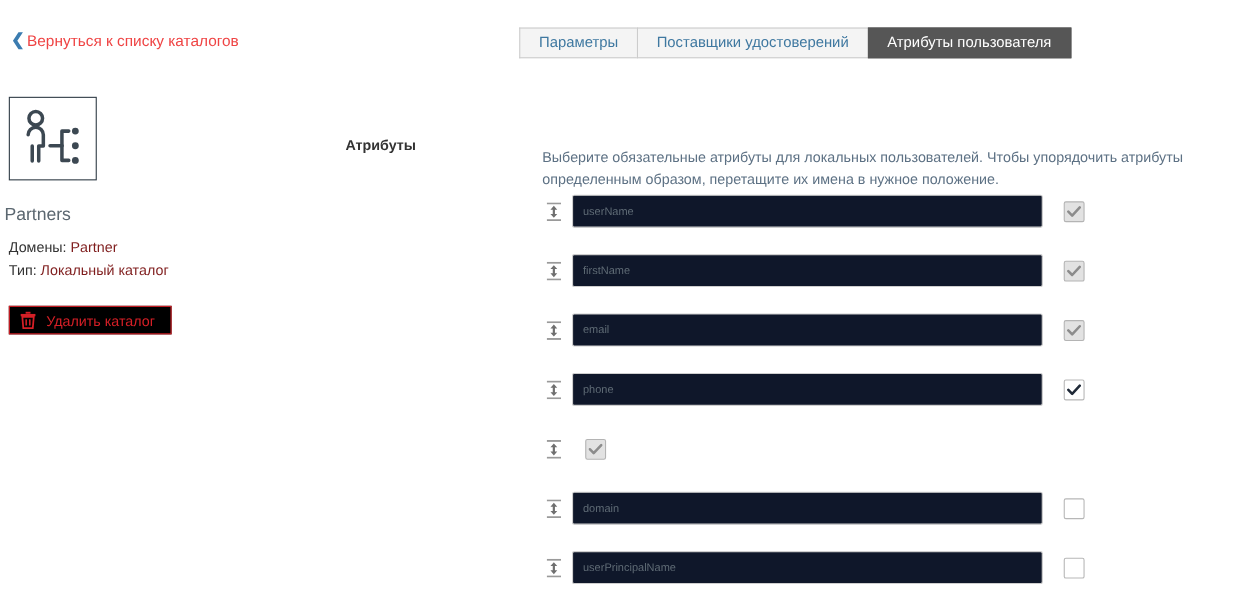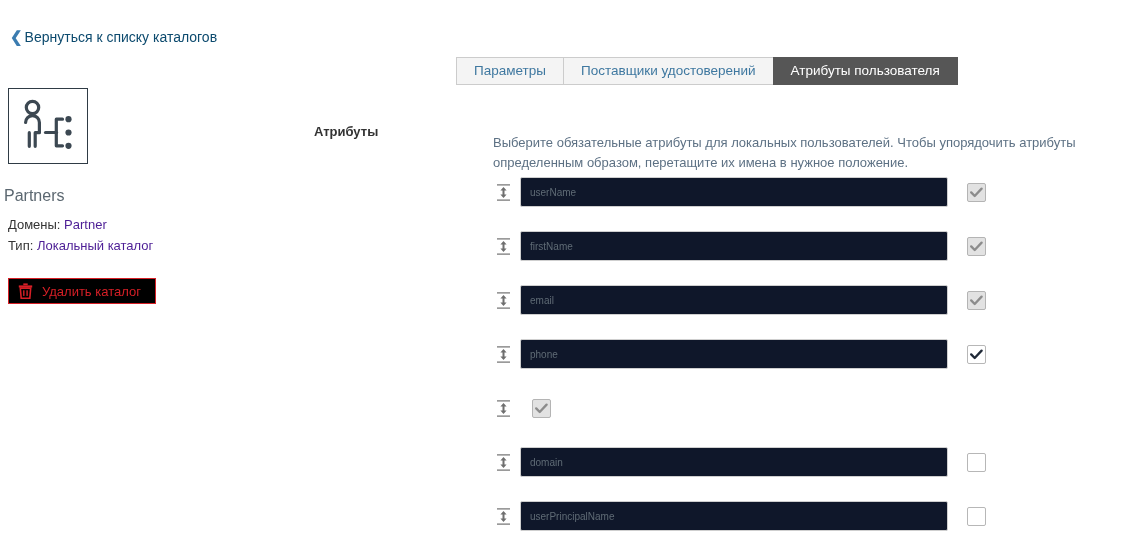--- a/index.html
+++ b/index.html
@@ -30,29 +30,28 @@
     text-decoration: none;
     line-height: 18px;
   }
   #back-link .chev {
     font-size: 15px;
     margin-right: 2px;
     color: #3b7cb0;
     font-weight: bold;
     line-height: 16px;
   }
-  #back-link .lbl { color: #0c4a6e; }
+  #back-link .lbl { color: #ef4444; }
 
   
   #tabs {
     position: absolute;
-    left: 456px;
+    left: 472px;
     top: 25px;
     display: flex;
-    margin-top: 32px;
   }
   .tab {
     border: 1px solid #cccccc;
     border-right: none;
     background: #f4f4f4;
     color: #3f78a0;
     font-size: 13.5px;
     padding: 6px 17px 7px 17px;
     line-height: 14px;
     cursor: pointer;
@@ -90,21 +89,21 @@
   }
   #dir-meta {
     position: absolute;
     left: 8px;
     top: 214px;
     font-size: 13px;
     line-height: 21px;
     color: #7b858c;
   }
   #dir-meta .k { font-weight: normal; color: #333333; }
-  #dir-meta .v { color: #4c1d95; }
+  #dir-meta .v { color: #7f1d1d; }
 
   #delete-btn {
     position: absolute;
     left: 8px;
     top: 278px;
     height: 26px;
     border: 1px solid #d61f26;
     background: #000000;
     color: #d61f26;
     font-size: 13px;

